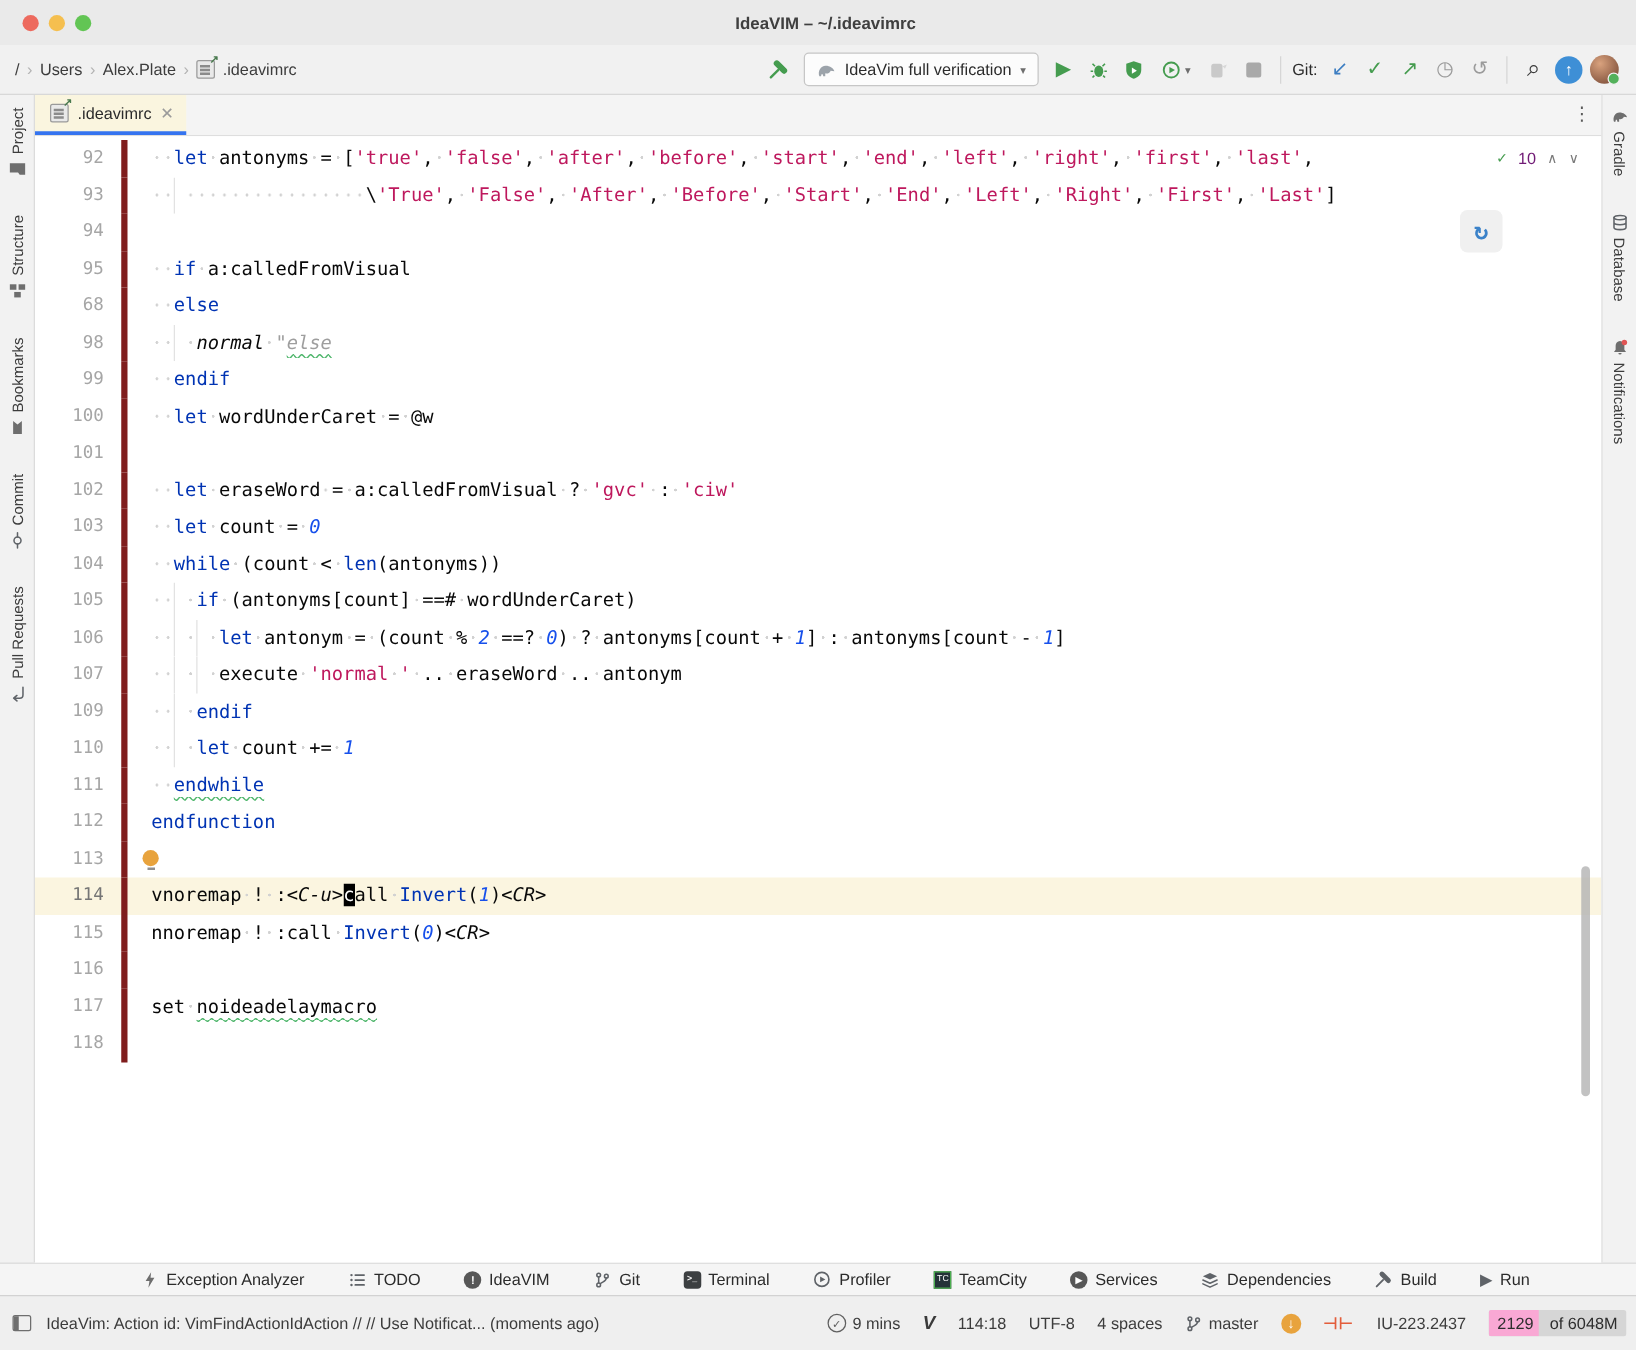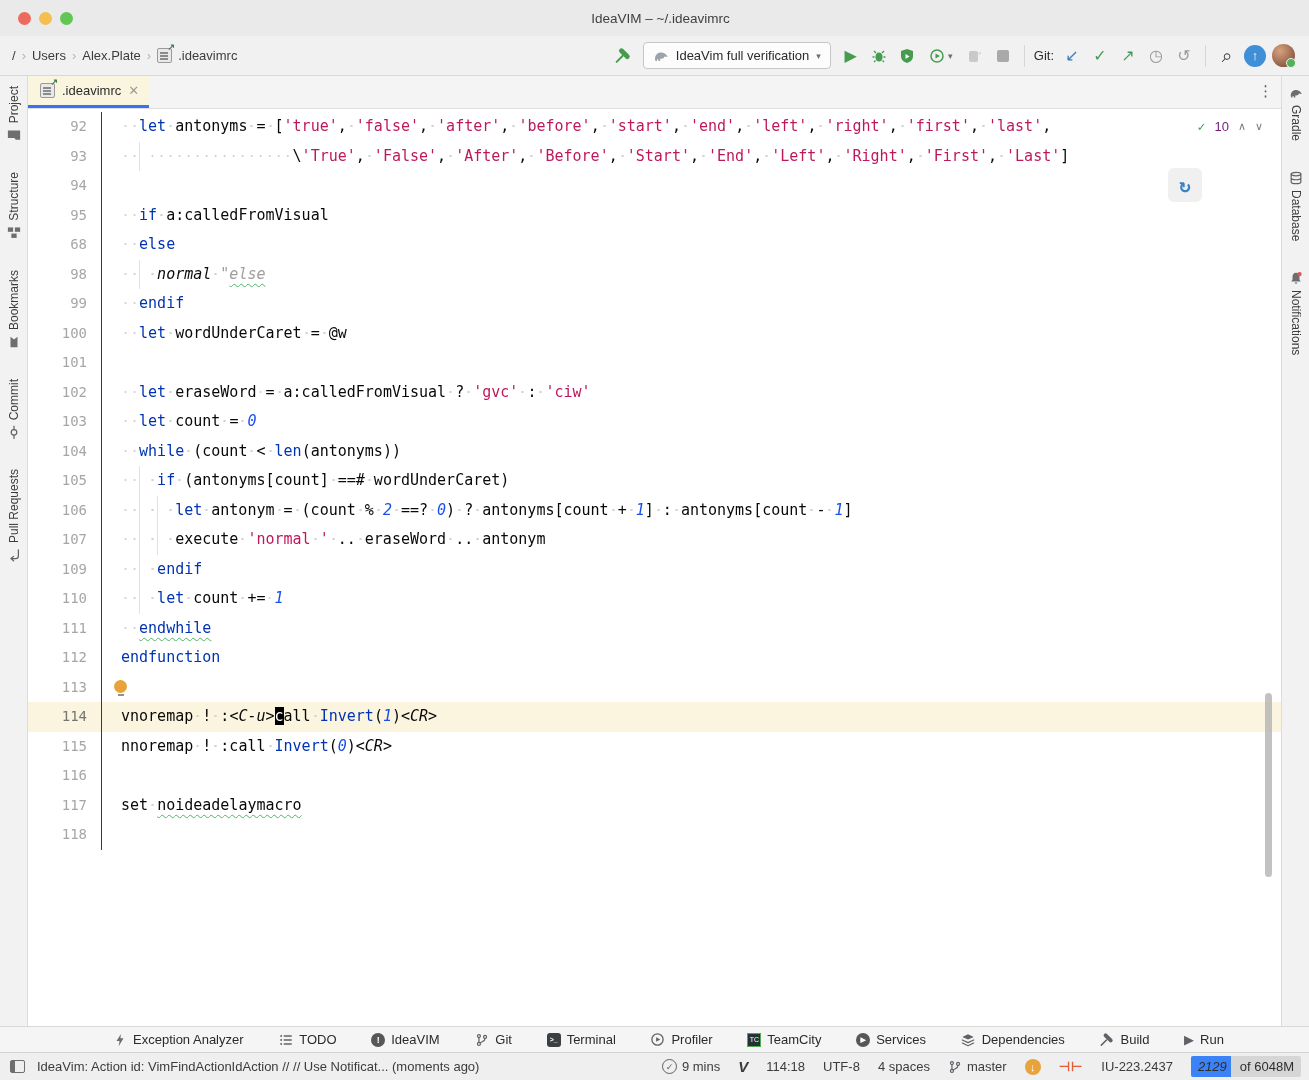--- a/index.html
+++ b/index.html
@@ -7,21 +7,21 @@
   .window { width:1309px; height:1080px; background:#fff; position:relative;
             display:flex; flex-direction:column; overflow:hidden; }
 
   
   .titlebar { height:36px; background:#EAEAEA; position:relative; flex:0 0 auto;
               display:flex; align-items:center; }
   .traffic { display:flex; gap:8px; margin-left:18px; }
   .tl { width:13px; height:13px; border-radius:50%; }
   .tl.red{background:#ED6A5E;} .tl.yellow{background:#F5BF4F;} .tl.green{background:#62C554;}
   .win-title { position:absolute; left:12px; right:0; text-align:center;
-               font-size:13.5px; font-weight:normal; color:#3F3F3F; }
+               font-size:13.5px; font-weight:bold; color:#3F3F3F; }
 
   
   .toolbar { height:40px; background:#F1F1F1; border-bottom:1px solid #D8D8D8;
              display:flex; align-items:center; padding:0 12px; flex:0 0 auto; }
   .crumbs { display:flex; align-items:center; gap:6px; font-size:13px; color:#3C3C3C; }
   .crumb-sep { color:#B3B3B3; font-size:13px; }
   .fileicon { width:15px; height:15px; display:inline-block; position:relative;
               background:#E9E9E9; border:1px solid #9A9A9A; border-radius:2px; }
   .fileicon::before{content:""; position:absolute; left:2px; top:3px; width:8px; height:1.5px; background:#8B8B8B; box-shadow:0 3px 0 #8B8B8B,0 6px 0 #8B8B8B;}
   .fileicon::after{content:"↗"; position:absolute; right:-4px; top:-7px; font-size:9px; color:#4A7A4F; font-weight:bold;}
@@ -65,21 +65,21 @@
   .tabclose { color:#9B9B9B; font-size:13px; }
   .tabmore { position:absolute; right:8px; top:6px; color:#5A5A5A; font-size:15px; }
 
   
   .editor { flex:1 1 auto; background:#FFFFFF; position:relative; overflow:hidden;
             font-family:"DejaVu Sans Mono", monospace; }
   .lines { padding-top:3px; }
   .crow { display:flex; height:29.5px; line-height:29.5px; }
   .crow.active { background:#FBF5E0; }
   .lnum { width:74px; flex:0 0 auto; text-align:right; padding-right:14px;
-          color:#A6A6A6; font-size:14px; border-right:1px solid #7f1d1d; }
+          color:#A6A6A6; font-size:14px; border-right:5px solid #7f1d1d; }
   .crow.active .lnum { color:#757575; }
   .ccode { flex:1; padding-left:19px; white-space:pre; font-size:15px; color:#080808;
            position:relative; overflow:hidden; }
   .k  { color:#0033B3; }
   .f  { color:#0033B3; }
   .s  { color:#be185d;text-align:center; }
   .n2 { color:#1750EB; font-style:italic; }
   .c  { color:#9E9E9E; font-style:italic; }
   .i  { font-style:italic; }
   .cur{ background:#000; color:#fff; }
@@ -112,37 +112,37 @@
   .bitem { display:flex; align-items:center; gap:6px; font-size:13px; color:#2B2B2B; }
   .bic { width:15px; height:15px; display:flex; align-items:center; justify-content:center; flex:0 0 auto; }
   .circ-dark { width:14px; height:14px; border-radius:50%; background:#575757; color:#fff;
                display:flex; align-items:center; justify-content:center; font-size:9px; font-weight:bold; }
   .term { width:14px; height:14px; border-radius:3px; background:#3C3F41; color:#fff;
           font-size:7px; display:flex; align-items:center; justify-content:center; font-weight:bold; }
   .tc { width:14px; height:14px; background:#243238; border:1.5px solid #4CAF50; color:#fff;
         font-size:7px; display:flex; align-items:center; justify-content:center; }
 
   
-  .statusbar { height:28px; background:#EFEFEF; border-top:1px solid #D2D2D2; flex:0 0 auto;
+  .statusbar { height:44px; background:#EFEFEF; border-top:1px solid #D2D2D2; flex:0 0 auto;
                display:flex; align-items:center; padding:0 8px 0 10px; font-size:13px; color:#3C3C3C; }
   .layout-ic { width:15px; height:13px; border:1.5px solid #6E6E6E; border-radius:2px;
                margin-right:12px; position:relative; }
   .layout-ic::before { content:""; position:absolute; left:0; top:0; bottom:0; width:4px; background:#6E6E6E; }
   .smsg { white-space:nowrap; overflow:hidden; max-width:560px; }
   .sspacer { flex:1; }
   .sitem { display:flex; align-items:center; gap:5px; margin-left:18px; white-space:nowrap; }
   .clockchk { width:15px; height:15px; border:1.5px solid #5F5F5F; border-radius:50%;
               display:flex; align-items:center; justify-content:center; font-size:9px; color:#5F5F5F; }
   .vimv { font-weight:bold; font-style:italic; font-size:15px; color:#3A3A3A; }
   .updyellow { width:16px; height:16px; border-radius:50%; background:#E8A33D; color:#fff;
                display:flex; align-items:center; justify-content:center; font-size:11px; font-weight:bold; }
   .redpipes { color:#E35D3B; font-weight:bold; font-size:13px; letter-spacing:1px; }
   .memchip { display:flex; align-items:center; height:21px; background:#D6D6D6; border-radius:2px;
              overflow:hidden; font-size:13px; color:#2E2E2E; }
-  .memused { background:#3b82f6; padding:0 4px 0 7px; height:100%; display:flex; align-items:center;font-style:italic; }
+  .memused { background:#f9a8d4; padding:0 4px 0 7px; height:100%; display:flex; align-items:center; }
   .memtotal { padding:0 7px 0 4px; }
 
   svg.ic { stroke:#5F6368; fill:none; stroke-width:1.4; stroke-linecap:round; stroke-linejoin:round; }
   svg.fillic { fill:#6E6E6E; stroke:none; }
 </style>
 </head>
 <body>
 
 <div class="window">
 

